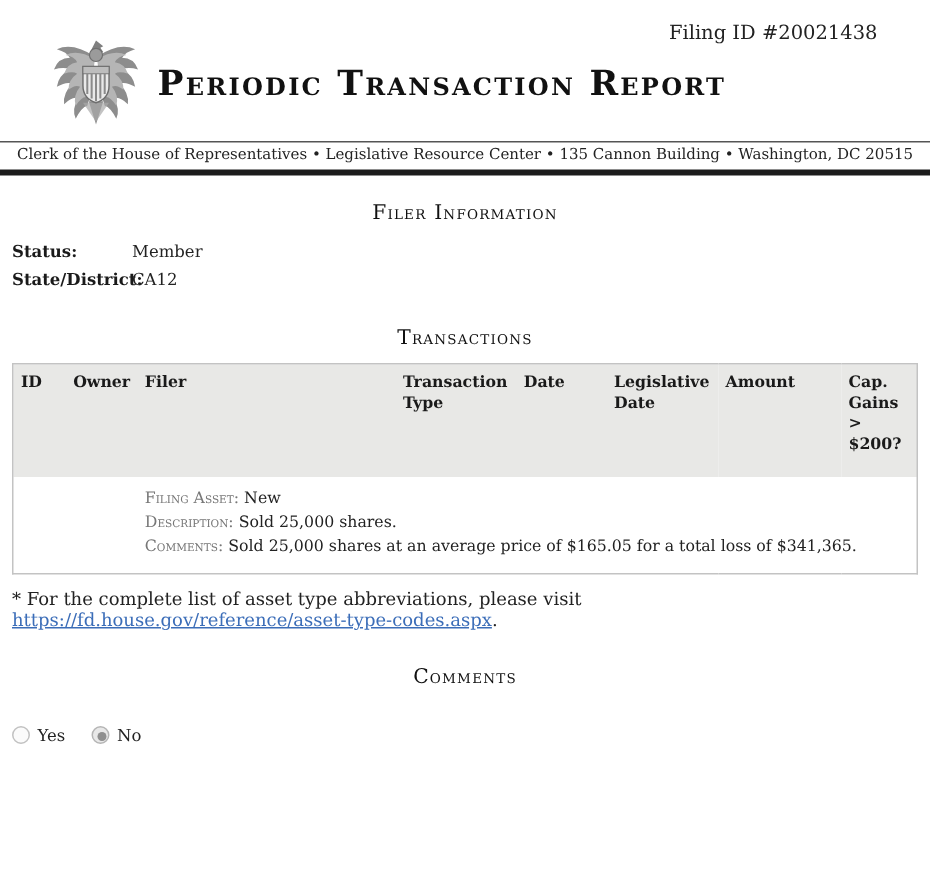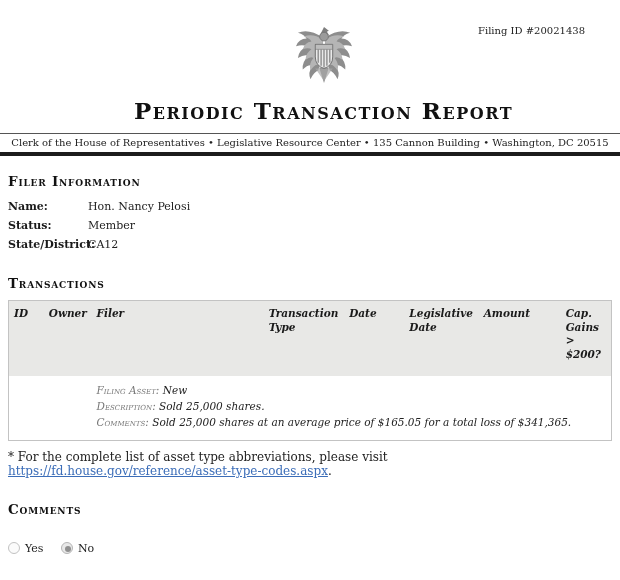--- a/index.html
+++ b/index.html
@@ -7,62 +7,62 @@
   body {
     width: 620px; height: 580px;
     font-family: "DejaVu Serif", "Liberation Serif", serif;
     font-size: 11px; color: #1a1a1a;
     position: relative; overflow: hidden;
   }
   .page { padding: 0 8px; position: relative; }
 
   
   .filing-id {
-    position: absolute; top: 25px; right: 35px;
-    font-size: 10px; color: #222;
+    position: absolute; top: 15px; right: 35px;
+    font-size: 13px; color: #222;
   }
   .masthead {
     display: flex; align-items: center; gap: 12px;
-    padding-top: 25px; margin-left: 27px; flex-direction: column;
+    padding-top: 25px; margin-left: 27px;
   }
   .eagle { width: 58px; height: 60px; flex: 0 0 auto; }
   .title {
     font-size: 23px; font-weight: bold;
     font-variant: small-caps; letter-spacing: 1.5px;
     color: #111; white-space: nowrap;
   }
   .rule-thin { border-top: 1px solid #555; margin: 9px -8px 0; }
   .clerk-line {
     text-align: center; font-size: 10px; color: #222;
     padding: 3px 0 4px;
   }
   .rule-thick { height: 4px; background: #1c1c1c; margin: 0 -8px; }
 
   
   .section-heading {
-    font-size: 13.5px; font-weight: bold;
+    font-size: 13.5px; font-weight: normal;
     font-variant: small-caps; letter-spacing: 0.8px;
     color: #111;
+    text-align: center;
   }
 
   
   .filer-section { margin-top: 17px; }
   .filer-grid { margin-top: 8px; }
   .filer-row { display: flex; line-height: 19px; }
   .filer-label { width: 80px; font-weight: bold; }
   .filer-value { color: #222; }
 
   
   .txn-section { margin-top: 21px; }
   table.txn-table {
     width: 100%; margin-top: 9px;
     border-collapse: collapse;
     border: 1px solid #c3c3c3;
     font-size: 10.5px;
-    font-style: italic;
   }
   .txn-table th {
     background: #e8e8e6; text-align: left; vertical-align: top;
     font-weight: bold; padding: 6px 3px 14px 5px; font-size: 10.5px;
     line-height: 1.3;
   }
   .txn-table td {
     vertical-align: top; padding: 8px 3px 2px 5px; line-height: 1.3;
     background: #fff;
   }
@@ -126,24 +126,20 @@
     <h1 class="title">Periodic Transaction Report</h1>
   </div>
 
   <div class="rule-thin"></div>
   <div class="clerk-line">Clerk of the House of Representatives • Legislative Resource Center • 135 Cannon Building • Washington, DC 20515</div>
   <div class="rule-thick"></div>
 
   <div class="filer-section">
     <h2 class="section-heading">Filer Information</h2>
     <div class="filer-grid">
-      <div class="filer-row">
-        <span class="filer-label">Name:</span>
-        <span class="filer-value">Hon. Nancy Pelosi</span>
-      </div>
       <div class="filer-row">
         <span class="filer-label">Status:</span>
         <span class="filer-value">Member</span>
       </div>
       <div class="filer-row">
         <span class="filer-label">State/District:</span>
         <span class="filer-value">CA12</span>
       </div>
     </div>
   </div>

